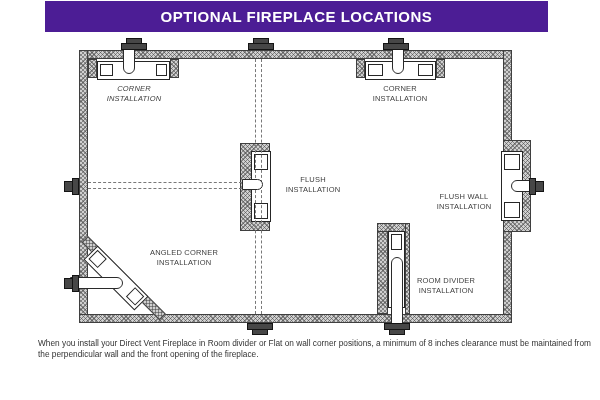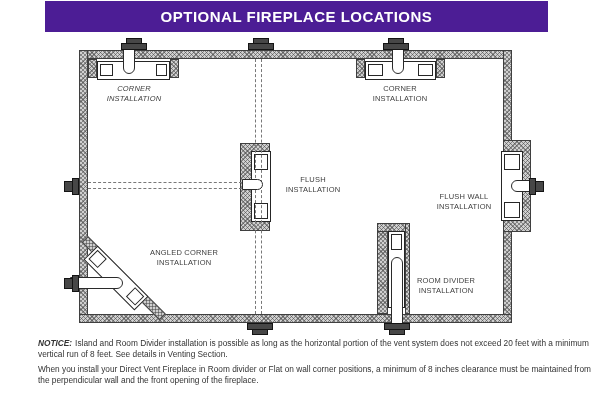--- a/index.html
+++ b/index.html
@@ -133,17 +133,16 @@
   </div>
   <div class="pipe" style="left:70px;top:277px;width:53px;height:12px;border-radius:0 6px 6px 0;"></div>
   <div class="vcap lt" style="left:64px;top:274px;">
       <i class="k"></i>
       <i class="b"></i>
     </div>
   <div class="lbl" style="left:140px;top:248px;width:88px;">ANGLED CORNER
 INSTALLATION</div>
 
   <div class="notices">
-    <p><span class="np">NOTICE:</span><span>Island and Room Divider installation is possible as long as the horizontal portion of the vent system does not exceed 20 feet with a minimum vertical run of 8 feet. See details in Venting Section.</span></p>
     <p><span class="np"></span><span>When you install your Direct Vent Fireplace in Room divider or Flat on wall corner positions, a minimum of 8 inches clearance must be maintained from the perpendicular wall and the front opening of the fireplace.</span></p>
   </div>
 
 </div>
 
 </body></html>

